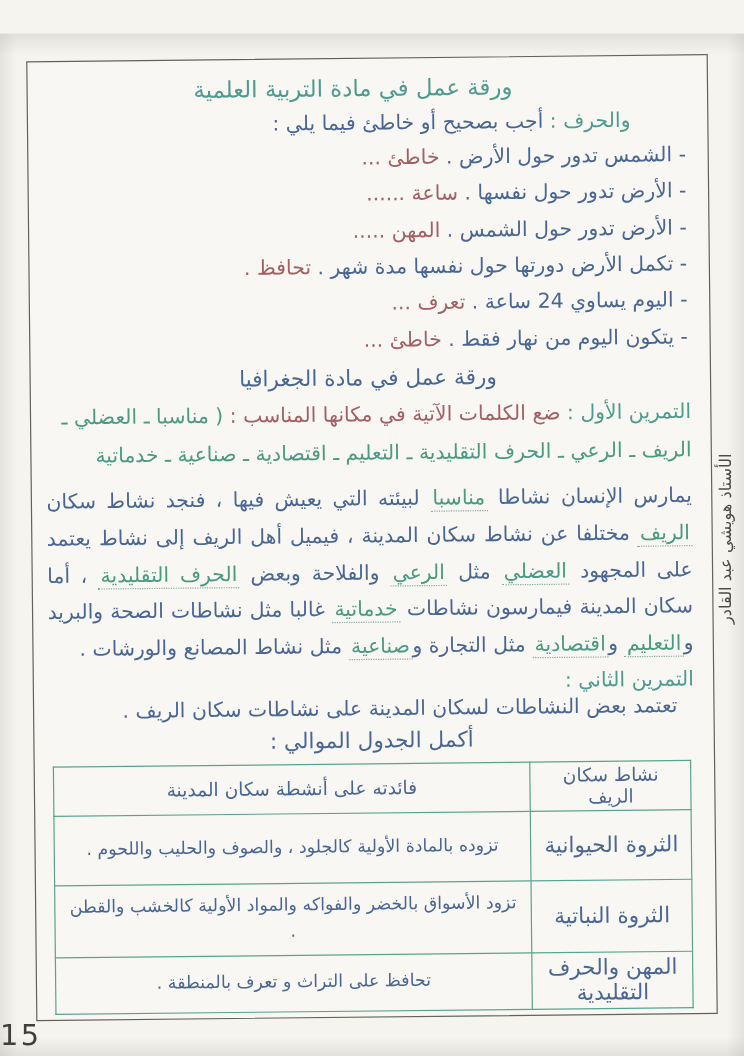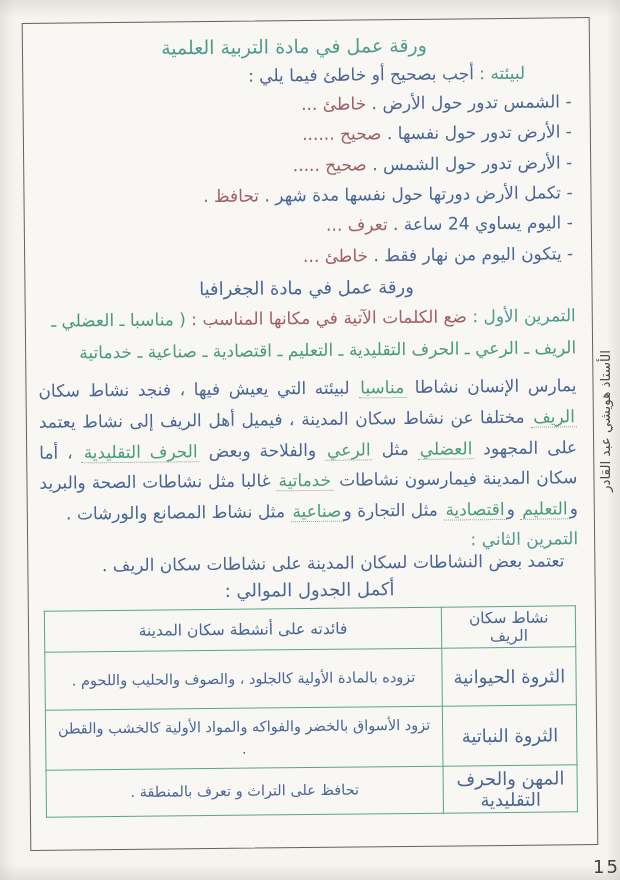--- a/index.html
+++ b/index.html
@@ -19,20 +19,21 @@
     font-family:"DejaVu Sans", sans-serif;
   }
   .photo{
     position:absolute;inset:0;
     background:
       linear-gradient(180deg, rgba(190,188,184,.35) 0, rgba(190,188,184,0) 18px),
       linear-gradient(0deg, rgba(180,178,174,.30) 0, rgba(180,178,174,0) 16px),
       linear-gradient(90deg, rgba(185,183,179,.28) 0, rgba(185,183,179,0) 14px),
       linear-gradient(270deg, rgba(185,183,179,.28) 0, rgba(185,183,179,0) 14px),
       var(--paper);
+    margin-top: 28px;
   }
   .sheet{
     position:absolute;left:26px;top:20px;right:26px;bottom:32px;
     border:1.5px solid var(--frame);
     transform:rotate(-0.6deg);
     background:rgba(255,255,255,.25);
   }
   .content{
     position:absolute;inset:0;
     padding:6px 16px 0 12px;
@@ -78,49 +79,49 @@
   tr.r3 td{height:44px;}
   .margin-note{
     position:absolute;width:300px;height:18px;
     left:456px;top:412px;
     transform:rotate(-90deg);
     color:#4c4c49;font-size:13.5px;text-align:center;
     direction:rtl;white-space:nowrap;letter-spacing:1px;
   }
   .page-number{
     position:absolute;left:0;right:0;bottom:3px;
-    text-align:right;color:#3f3f3d;font-size:18px;letter-spacing:2px;
+    text-align:left;color:#3f3f3d;font-size:24px;letter-spacing:2px;
   }
 </style>
 </head>
 <body>
 
 <div class="photo">
 
   <div class="sheet">
     <div class="content">
 
       <div class="title">ورقة عمل في مادة التربية العلمية</div>
 
       <div class="intro">
-        <span class="t-teal">لبيئته :</span>
+        <span class="t-teal">والحرف :</span>
         <span>أجب بصحيح أو خاطئ فيما يلي :</span>
       </div>
 
       <div class="qline">
         <span>- الشمس تدور حول الأرض .</span>
         <span class="t-red">خاطئ ...</span>
       </div>
       <div class="qline">
         <span>- الأرض تدور حول نفسها .</span>
-        <span class="t-red">صحيح ......</span>
+        <span class="t-red">ساعة ......</span>
       </div>
       <div class="qline">
         <span>- الأرض تدور حول الشمس .</span>
-        <span class="t-red">صحيح .....</span>
+        <span class="t-red">المهن .....</span>
       </div>
       <div class="qline">
         <span>- تكمل الأرض دورتها حول نفسها مدة شهر .</span>
         <span class="t-red">تحافظ .</span>
       </div>
       <div class="qline">
         <span>- اليوم يساوي 24 ساعة .</span>
         <span class="t-red">تعرف ...</span>
       </div>
       <div class="qline">

